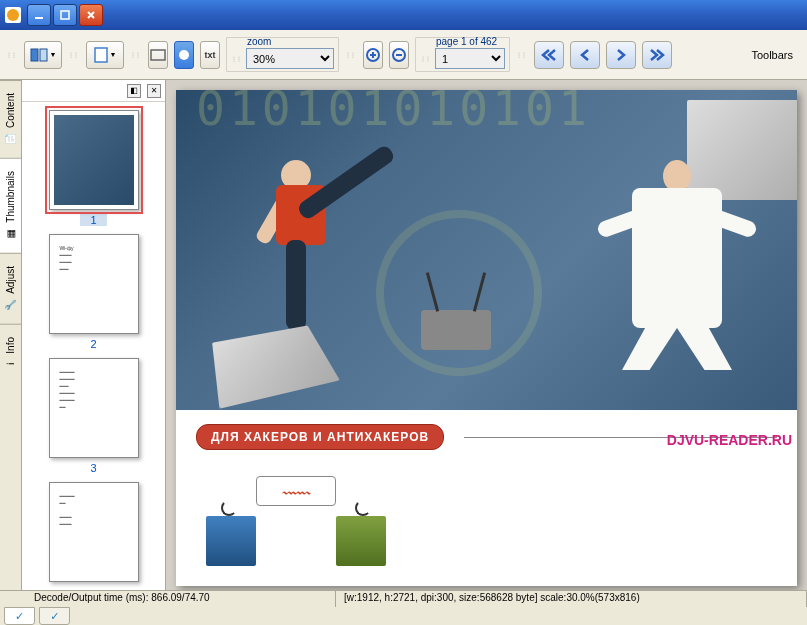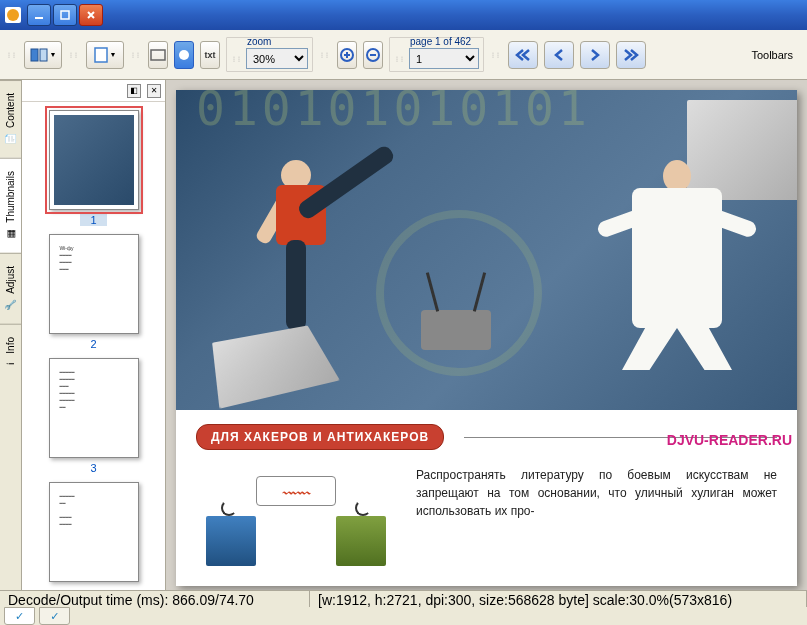--- a/index.html
+++ b/index.html
@@ -78,21 +78,21 @@
 .building{width:50px;height:50px;position:absolute;bottom:0;border-radius:2px;}
 .building.b1{left:10px;background:linear-gradient(#4080c0,#205080);}
 .building.b2{right:10px;background:linear-gradient(#80a040,#507020);}
 .dish{width:16px;height:16px;border:2px solid #333;border-radius:50%;border-top-color:transparent;border-right-color:transparent;position:absolute;bottom:50px;}
 .dish.d1{left:25px;}
 .dish.d2{right:25px;}
 .sig-box{position:absolute;top:10px;left:60px;width:80px;height:30px;border:1px solid #888;border-radius:4px;display:flex;align-items:center;justify-content:center;font-size:7px;}
 .wavy{color:#d04020;font-size:10px;letter-spacing:-1px;}
 .para { flex:1; font-size: 12px; line-height: 1.5; color:#222; text-align: justify; }
 
-.status-bar { height: 17px; background: #ece9d8; border-top: 1px solid #aca899; display: flex; font-size: 14px; }
+.status-bar { height: 17px; background: #ece9d8; border-top: 1px solid #aca899; display: flex; font-size: 10px; padding-left: 26px; }
 .status-cell { padding: 1px 8px; border-right: 1px solid #aca899; }
 .doc-tabs { height: 18px; background: #ece9d8; display: flex; font-size: 10px; padding: 0 4px; gap: 4px; }
 .doc-tab { border: 1px solid #aca899; background: #f4f2e8; padding: 1px 10px; display:flex; align-items:center; gap:4px; cursor:pointer; border-radius: 0 0 3px 3px; }
 .doc-tab.active { background: #fff; }
 .check-icon { color: #2080c0; font-size: 11px; }
 
 
 .mini{position:absolute;inset:4px;}
 .mini1{background:linear-gradient(135deg,#4a6a8a,#2a4a6a);}
 .mini-txt{font-size:5px;color:#333;padding:6px;line-height:1.4;}
@@ -156,21 +156,21 @@
         <circle cx="7" cy="7" r="5" fill="#fff"></circle>
       </svg>
   </div>
   <div class="tb-btn">
     <span style="font-size:9px;font-weight:bold;color:#333;">txt</span>
   </div>
 
   <div class="tb-group" style="padding-top:10px;">
     <span class="tb-grip">⋮⋮</span>
     <span class="tb-label">zoom</span>
-    <select class="tb-select" style="width:62px;">
+    <select class="tb-select" style="width:88px;">
       <option>30%</option>
     </select>
   </div>
 
   <span class="tb-grip">⋮⋮</span>
   <div class="tb-btn">
     <svg width="16" height="16" viewBox="0 0 16 16">
         <circle cx="8" cy="8" r="6" fill="none" stroke="#2b5fc0" stroke-width="2"></circle>
         <path d="M8 5v6M5 8h6" stroke="#2b5fc0" stroke-width="2"></path>
       </svg>
@@ -303,21 +303,20 @@
       <div class="page-bottom">
         <div class="diagram">
           <div class="sig-box">
               <span class="wavy">〰〰〰</span>
             </div>
           <div class="dish d1"></div>
             <div class="dish d2"></div>
           <div class="building b1"></div>
             <div class="building b2"></div>
         </div>
-        <div class="para">Распространять литературу по боевым искус­ствам не запрещают на том основании, что уличный хулиган может использовать их про-</div>
       </div>
     </div>
   </div>
 </div>
 
 <div class="status-bar">
   <div class="status-cell" style="width:310px;">Decode/Output time (ms): 866.09/74.70</div>
   <div class="status-cell" style="flex:1;">[w:1912, h:2721, dpi:300, size:568628 byte] scale:30.0%(573x816)</div>
 </div>
 

